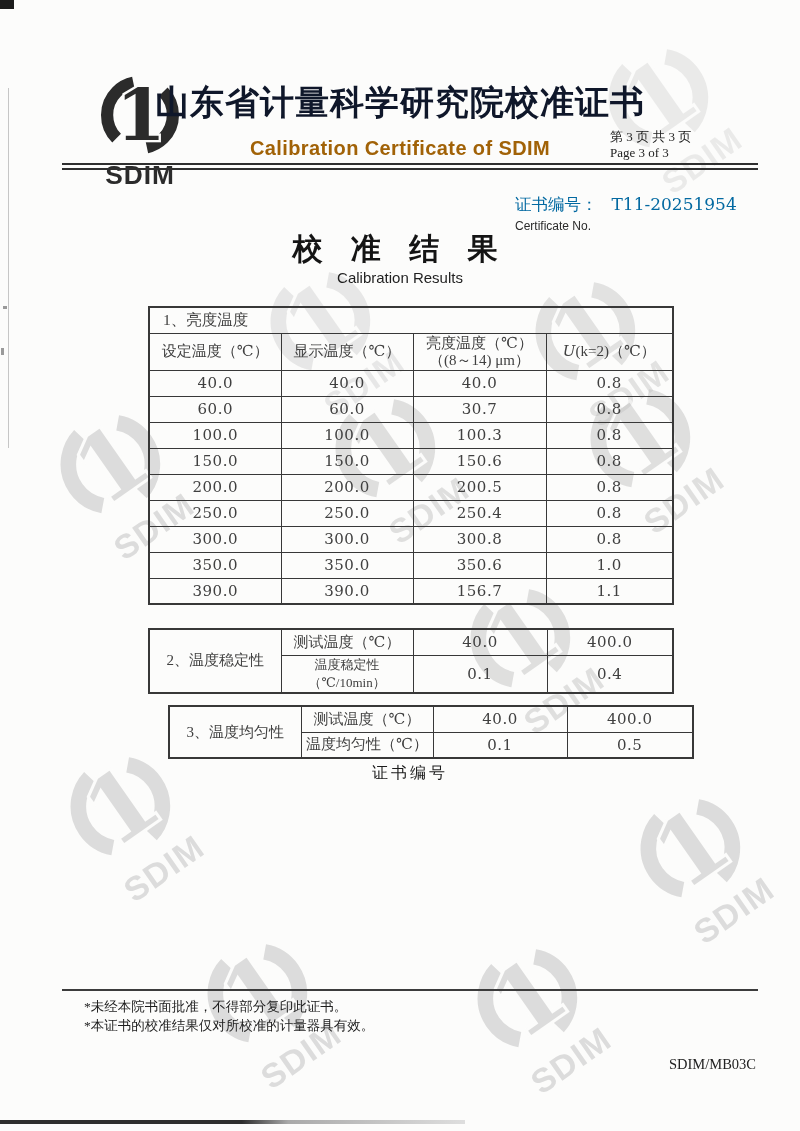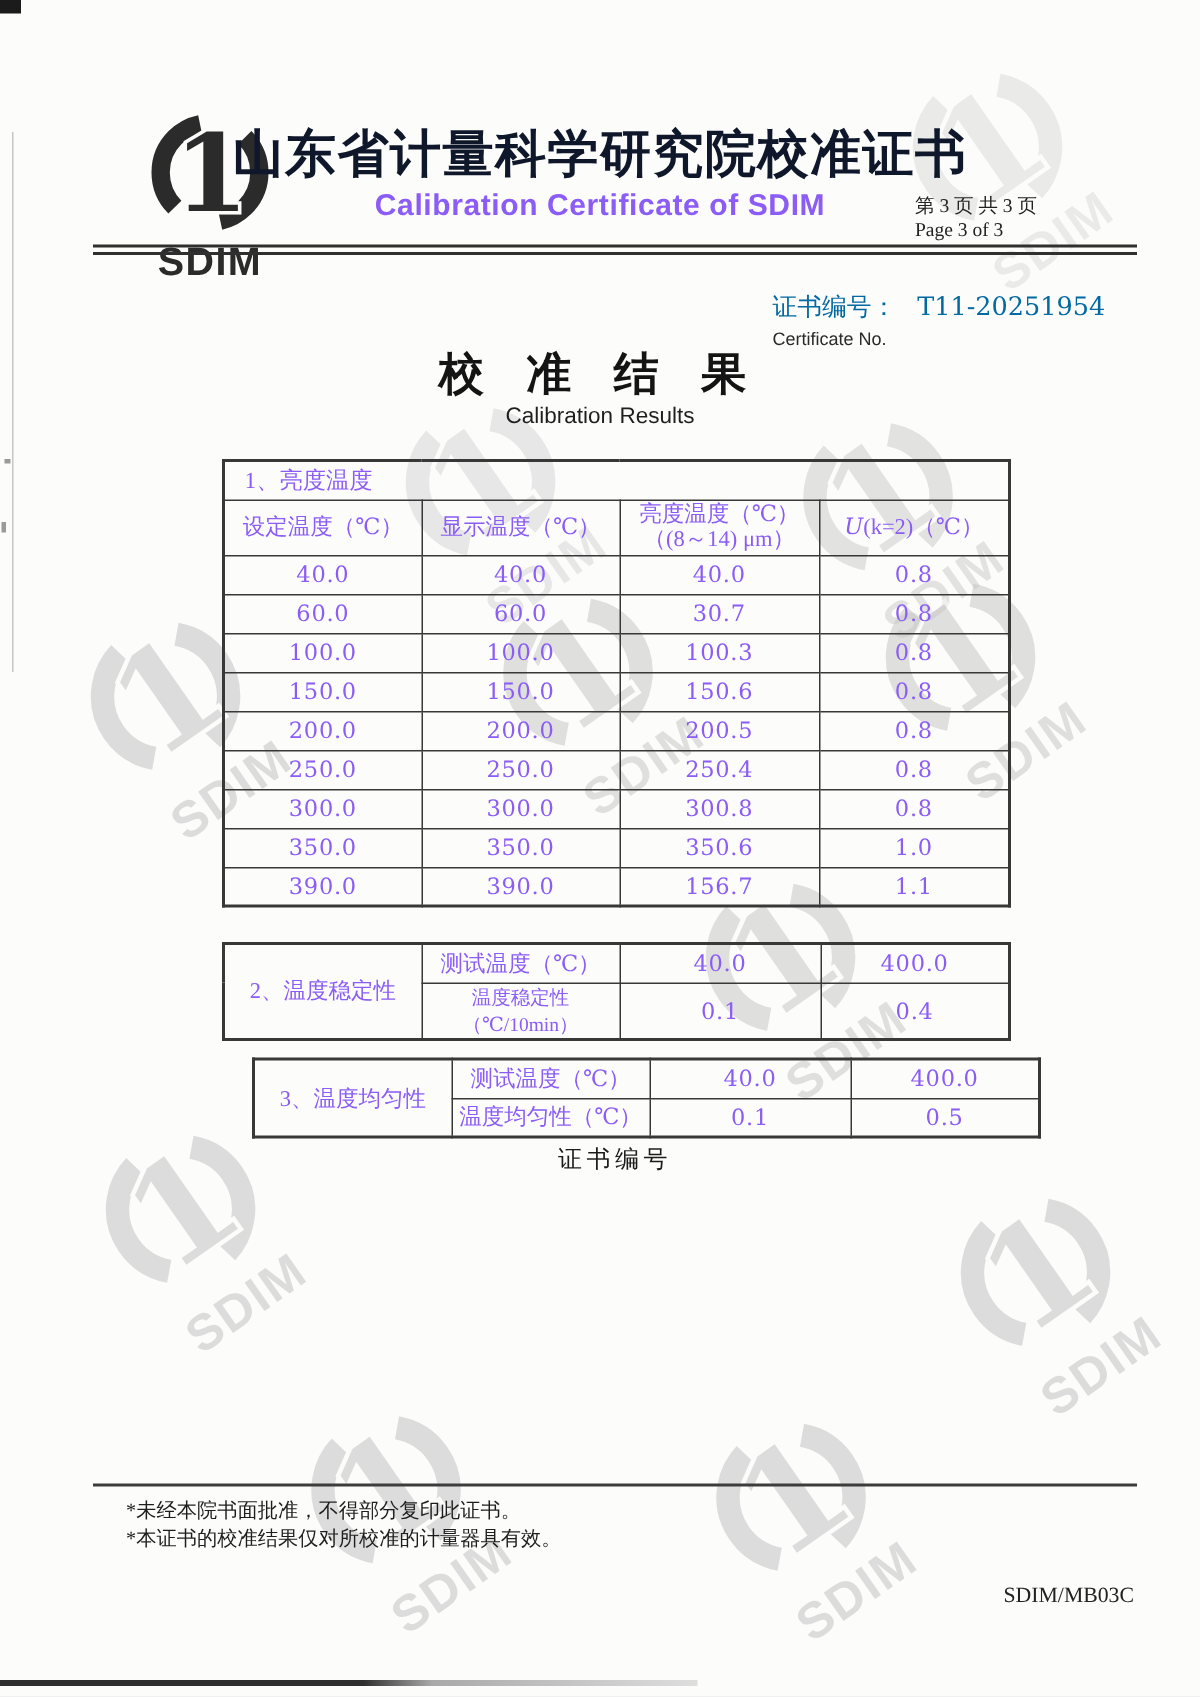--- a/index.html
+++ b/index.html
@@ -24,43 +24,43 @@
   .mark2{left:1px;top:348px;width:3px;height:7px;background:#9a9a9a;}
   .bottom-streak{left:0;top:1120px;width:465px;height:4px;
     background:linear-gradient(to right,#2e2e2e 0%,#2e2e2e 52%,#a9a9a9 62%,#dedede 100%);}
   
   .content{position:absolute;inset:0;z-index:1;}
   .logo{position:absolute;left:93px;top:68px;width:94px;}
   .logo svg{display:block;width:100%;height:auto;}
   .title-zh{position:absolute;left:0;right:0;top:80px;text-align:center;
     font-family:"Liberation Sans","DejaVu Sans",sans-serif;
     font-size:34px;font-weight:bold;letter-spacing:1px;color:#0f172a;}
-  .title-en{position:absolute;left:0;right:0;top:126px;text-align:center;
+  .title-en{position:absolute;left:0;right:0;top:137px;text-align:center;
     font-family:"Liberation Sans","DejaVu Sans",sans-serif;
-    font-size:20px;font-weight:bold;letter-spacing:.4px;color:#8b5cf6;}
+    font-size:20px;font-weight:bold;letter-spacing:.4px;color:#a16207;}
   .page-info{position:absolute;left:610px;top:129px;width:116px;text-align:left;
     font-size:13px;line-height:16px;color:#222;}
   .double-rule{position:absolute;left:62px;top:163px;width:696px;height:3px;
     border-top:2px solid #2f2f2f;border-bottom:2px solid #2f2f2f;}
   
   .cert-block{position:absolute;left:515px;top:194px;}
   .cert-line1{font-size:16.5px;white-space:nowrap;color:#0369a1;}
   .cert-line1 .num{margin-left:14px;font-family:"DejaVu Serif",serif;font-size:17px;}
   .cert-line2{font-size:12px;margin-top:3px;font-family:"Liberation Sans",sans-serif;color:#2a2a2a;}
   
   .results-zh{position:absolute;left:0;right:0;top:229px;text-align:center;
     font-family:"Liberation Sans","DejaVu Sans",sans-serif;
     font-size:30px;font-weight:bold;letter-spacing:10px;color:#141414;}
   .results-en{position:absolute;left:0;right:0;top:269px;text-align:center;
     font-family:"Liberation Sans","DejaVu Sans",sans-serif;font-size:15px;color:#1f1f1f;}
   
   table{border-collapse:collapse;table-layout:fixed;background:transparent;}
   .cal-table{position:absolute;left:148px;border:2px solid #383838;}
   .cal-table td{border:1.5px solid #383838;text-align:center;vertical-align:middle;
-    font-size:15px;color:#8b5cf6;padding:0;overflow:hidden;}
+    font-size:15px;color:#404040;padding:0;overflow:hidden;}
   td.section{ text-align:left;padding-left:13px;font-size:15.5px;}
   td.lbl-small{font-size:13px;}
   .num-cell{font-family:"DejaVu Serif",serif;font-size:14.5px;letter-spacing:.5px;}
   .hdr2{line-height:17px;font-size:14.5px;}
   .uval i{font-family:"DejaVu Serif",serif;font-style:italic;}
   #t1{top:306px;}
   #t2{top:628px;}
   #t3{top:705px;margin-left:20px;}
   .blank-note{position:absolute;left:148px;top:763px;width:524px;text-align:center;
     font-size:16px;letter-spacing:3px;color:#1b1b1b;}

